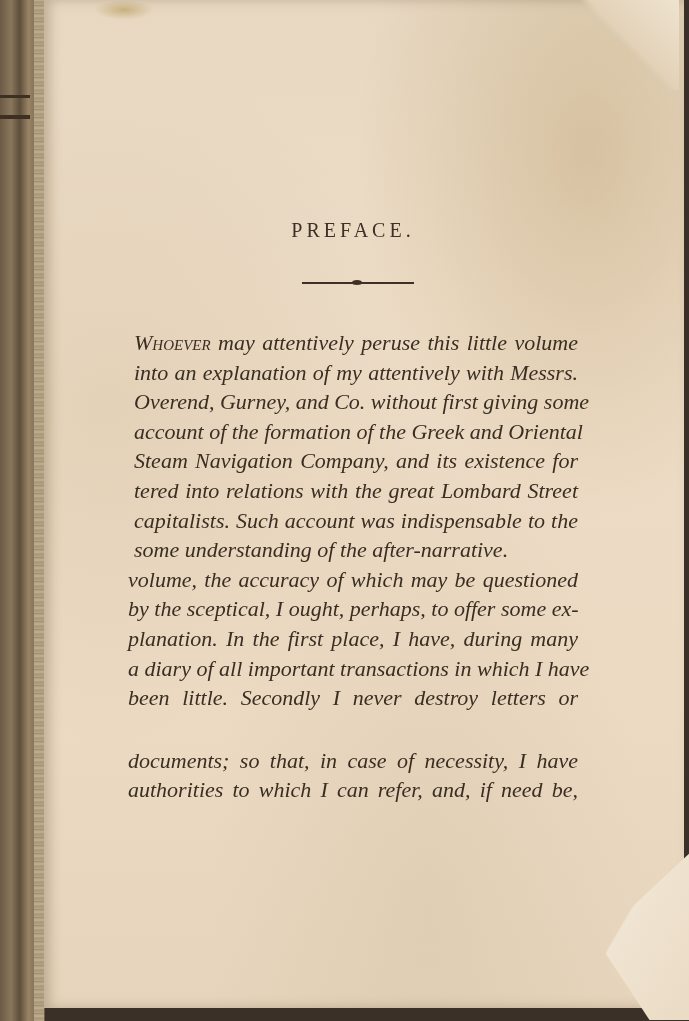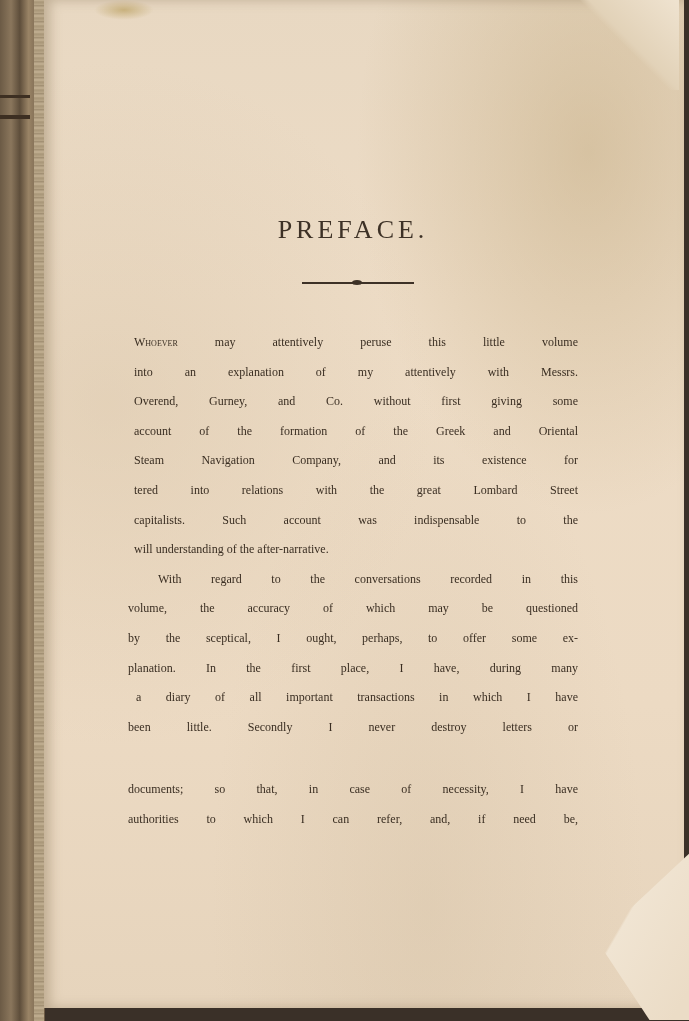--- a/index.html
+++ b/index.html
@@ -66,21 +66,21 @@
     .content {
       position: absolute;
       left: 118px; top: 210px;
       width: 460px;
       font-family: "DejaVu Serif", "Liberation Serif", serif;
       color: #3a2e22;
     }
     .title {
       text-align: center;
       font-family: "Liberation Serif", "DejaVu Serif", serif;
-      font-size: 26px;
+      font-size: 20px;
       letter-spacing: 4px;
       margin: 0 0 0 10px;
       height: 40px;
       line-height: 40px;
       color: #3d3126;
     }
     .rule {
       position: relative;
       width: 112px;
       height: 2px;
@@ -90,25 +90,26 @@
     }
     .rule-dot {
       position: absolute;
       left: 50px; top: -2px;
       width: 10px; height: 5px;
       background: #3d3126;
       border-radius: 50%;
     }
     .para {
       font-family: "Liberation Serif", "DejaVu Serif", serif;
-      font-size: 12px;
+      font-size: 22px;
       line-height: 29.6px;
       text-align: justify;
       margin: 0;
       color: #3a2e22;
+      font-style: italic;
     }
     .para.first {
       margin-top: 44px;
       padding-left: 16px;
     }
     .para.second {
       padding-left: 10px;
       text-indent: 30px;
     }
     .smallcaps {
@@ -139,26 +140,25 @@
   </div>
 
   <p class="para first">
     <span class="line"><span class="smallcaps">Whoever</span><span> may attentively peruse this little volume</span></span>
     <span class="line">into an explanation of my attentively with Messrs.</span>
     <span class="line">Overend, Gurney, and Co. without first giving some</span>
     <span class="line">account of the formation of the Greek and Oriental</span>
     <span class="line">Steam Navigation Company, and its existence for</span>
     <span class="line">tered into relations with the great Lombard Street</span>
     <span class="line">capitalists. Such account was indispensable to the</span>
-    <span class="line last">will understanding of the after-narrative.</span>
+    <span class="line last">some understanding of the after-narrative.</span>
   </p>
 
   <p class="para second">
-    <span class="line" style="padding-left:30px;text-indent:0;">With regard to the conversations recorded in this</span>
     <span class="line" style="text-indent:0;">volume, the accuracy of which may be questioned</span>
     <span class="line" style="text-indent:0;">by the sceptical, I ought, perhaps, to offer some ex-</span>
     <span class="line" style="text-indent:0;">planation. In the first place, I have, during many</span>
-    <span class="line" style="text-indent:0;margin-left:8px;">a diary of all important transactions in which I have</span>
+    <span class="line" style="text-indent:0;">a diary of all important transactions in which I have</span>
     <span class="line" style="text-indent:0;">been little. Secondly I never destroy letters or</span>
     <span class="line" style="text-indent:0;margin-top:33px;">documents; so that, in case of necessity, I have</span>
     <span class="line" style="text-indent:0;">authorities to which I can refer, and, if need be,</span>
   </p>
 </div>
 
 </body></html>

